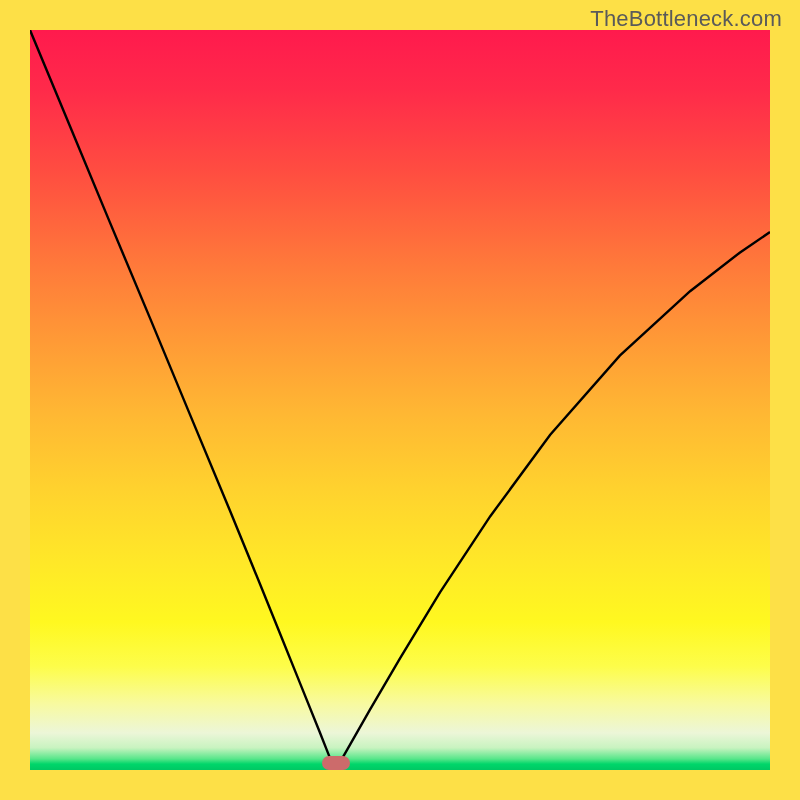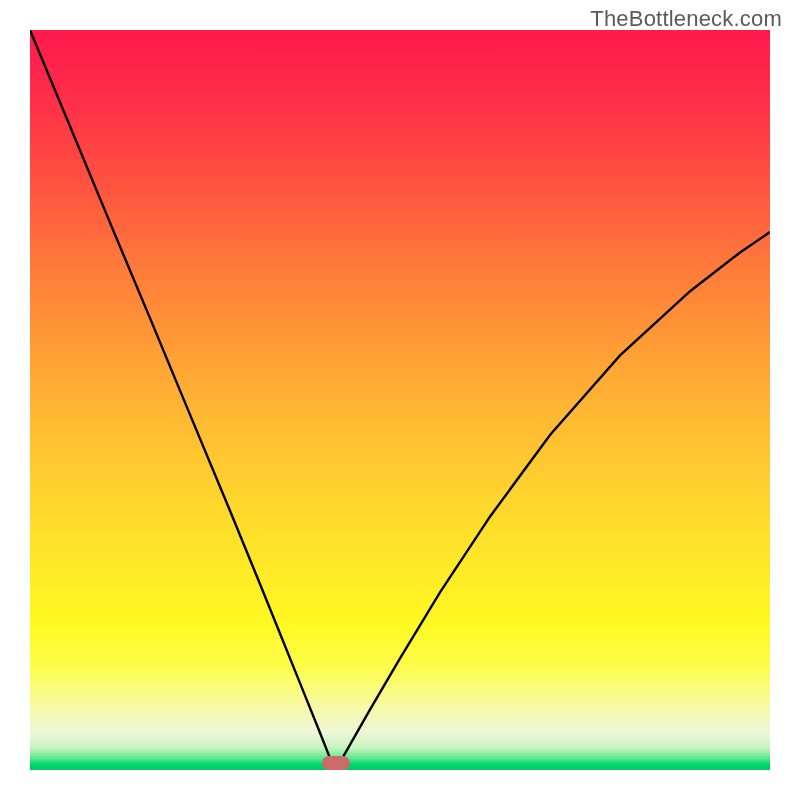--- a/index.html
+++ b/index.html
@@ -7,21 +7,21 @@
     padding: 0;
     width: 800px;
     height: 800px;
     background: #000;
     overflow: hidden;
     font-family: Arial, Helvetica, sans-serif;
   }
   .frame {
     position: absolute;
     inset: 0;
-    background: #ffffff;
+    background: #fde047;
     padding-left: 20px;
   }
   .plot-area {
     position: absolute;
     left: 30px;
     top: 30px;
     width: 740px;
     height: 740px;
     background: linear-gradient(to bottom,
       #ff1a4d 0%,

